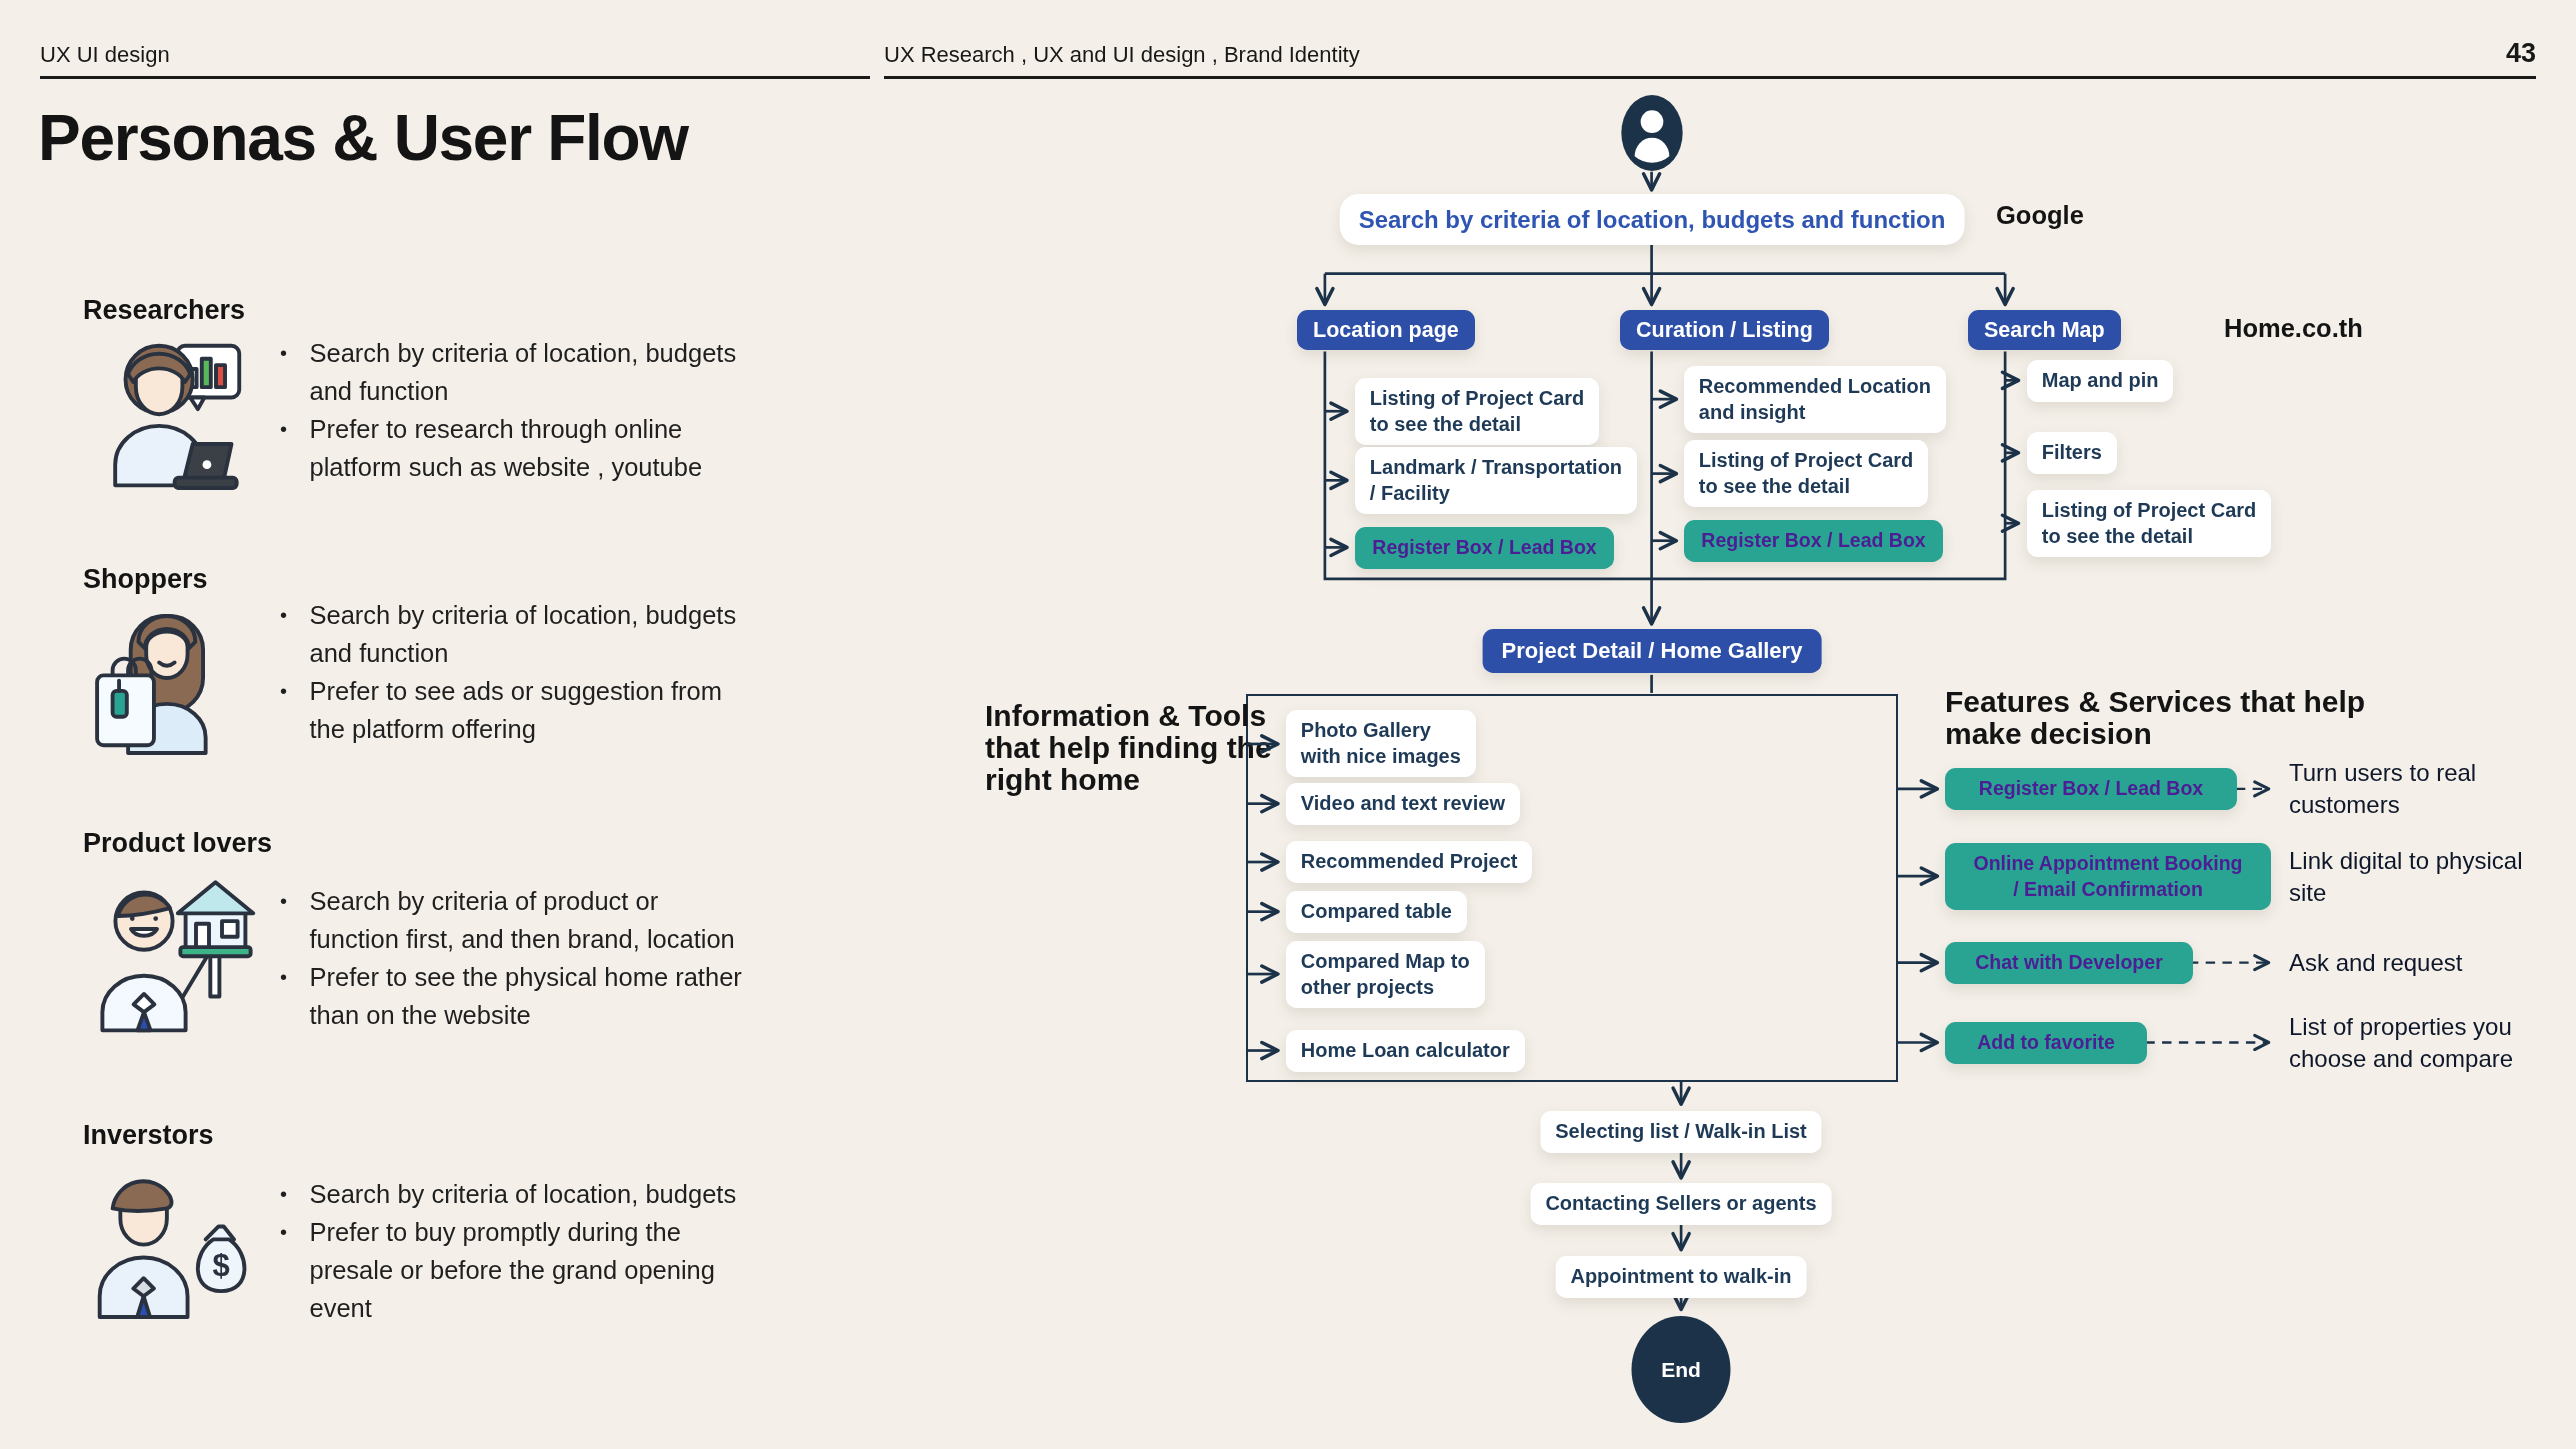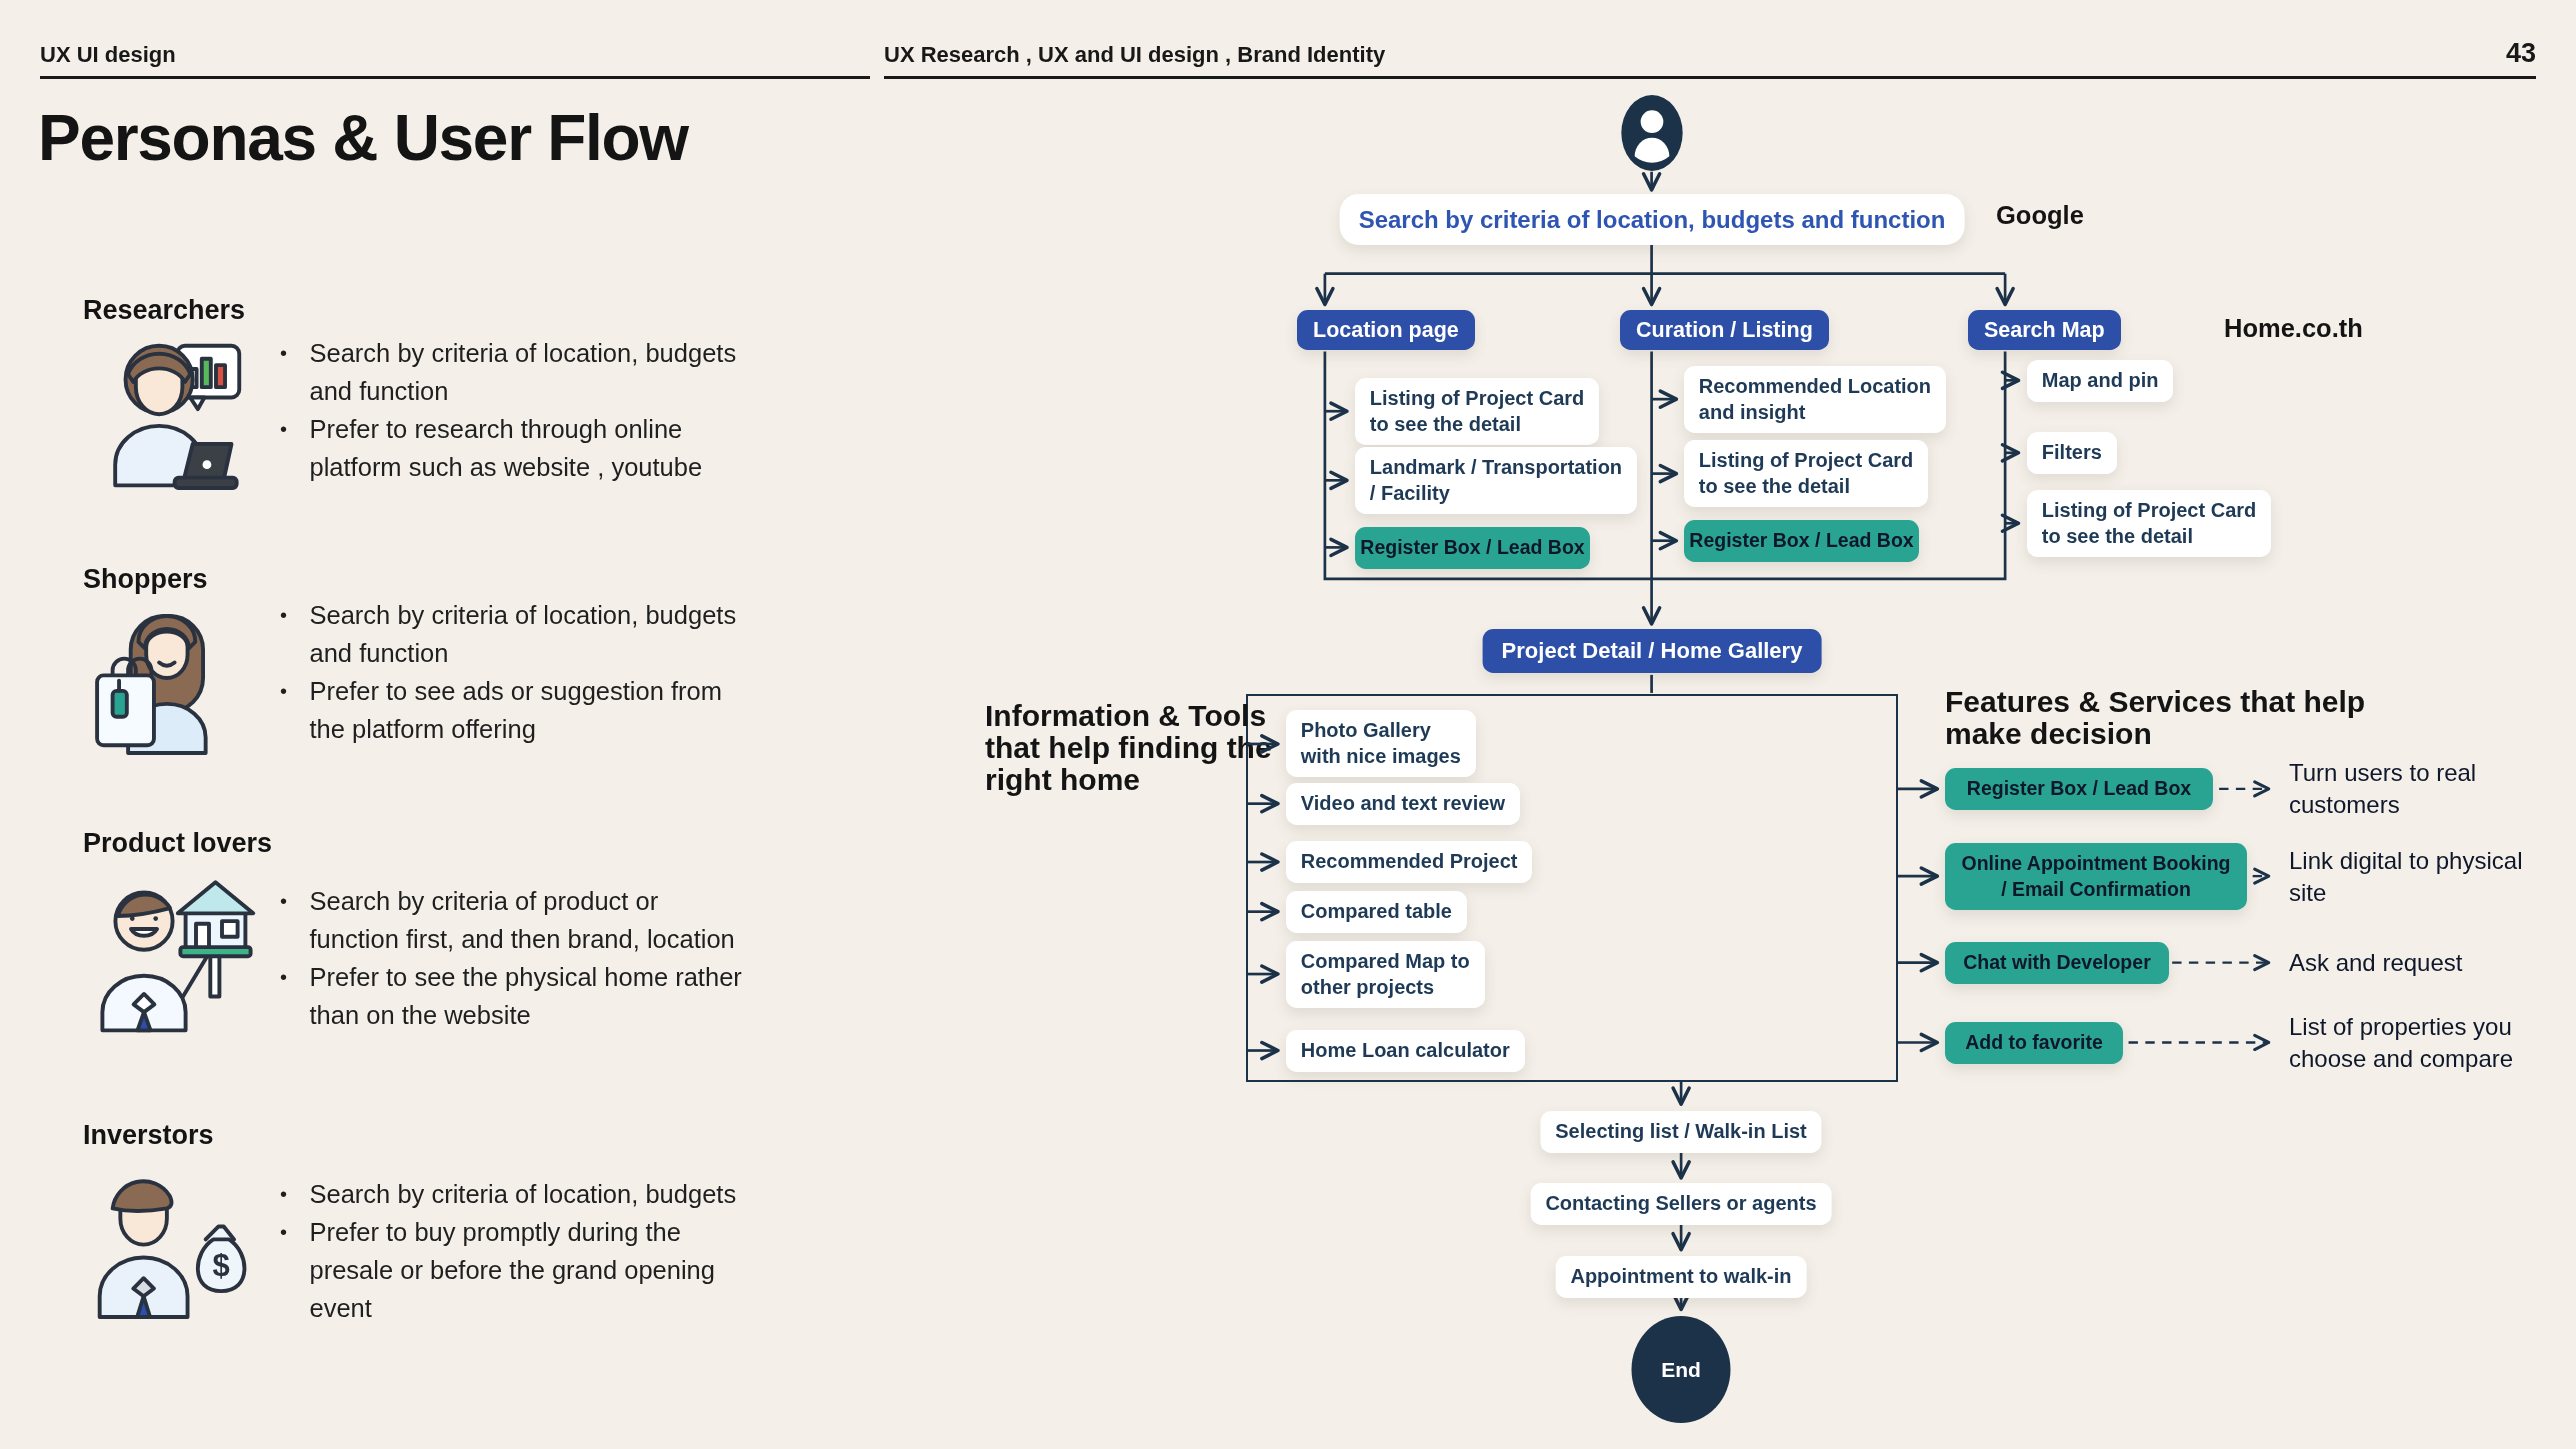--- a/index.html
+++ b/index.html
@@ -1,35 +1,35 @@
 <!DOCTYPE html>
 <html style="font-size:10.7px"><head>
 <meta charset="utf-8">
 <style>
   html,body{margin:0;padding:0;}
   body{width:2576px;height:1449px;overflow:hidden;background:#f4f0e9;
        font-family:"Liberation Sans","DejaVu Sans",sans-serif;color:#181818;}
   .abs{position:absolute;}
   .page{position:relative;width:2576px;height:1449px;}
-  .hdr-small{font-size:22px;font-weight:700;color:#181818;white-space:nowrap;}
+  .hdr-small{font-size:22px;font-weight:400;color:#181818;white-space:nowrap;}
   .hdr-num{font-size:27px;font-weight:700;}
   .rule{height:2.7px;background:#1a1a1a;}
   .title{font-size:64px;font-weight:700;letter-spacing:-1.3px;color:#141414;white-space:nowrap;}
   .pname{font-size:27px;font-weight:700;color:#141414;white-space:nowrap;}
   .plines{font-size:25.5px;line-height:38px;color:#1f1f1f;}
   .pline{display:flex;}
   .pline .dot{width:29.5px;flex:none;font-size:20px;}
   .overlay{position:absolute;left:0;top:0;z-index:1;}
   .node{position:absolute;z-index:2;border-radius:10.7px;box-shadow:0 5.4px 13.4px rgba(70,60,45,.12);}
   .bluebox{background:#2d4fa8;color:#fff;font-weight:700;font-size:21.5px;line-height:27px;
            padding:6.7px 16px;white-space:nowrap;}
   .whitebox{background:#fff;color:#1e3a56;font-weight:700;font-size:20px;line-height:25.5px;
             padding:8px 14.8px;white-space:nowrap;}
-  .tealbox{background:#2aa492;color:#0f172a;font-weight:700;font-size:19.5px;line-height:25.5px;
-           padding:8px 0;text-align:center;white-space:nowrap;}
+  .tealbox{background:#2aa492;color:#4c1d95;font-weight:700;font-size:19.5px;line-height:25.5px;
+           padding:8px 12px;text-align:center;white-space:nowrap;}
   .startbox{background:#fff;color:#2f55b3;font-weight:700;font-size:24px;line-height:29.5px;
             padding:10.7px 19px;border-radius:12px;white-space:nowrap;}
   .pdetail{background:#2d4fa8;color:#fff;font-weight:700;font-size:22px;line-height:28px;
            padding:8px 19px;white-space:nowrap;}
   .plat{font-size:25.5px;font-weight:700;color:#141414;white-space:nowrap;}
   .sechead{font-size:30px;font-weight:700;line-height:32px;color:#141414;white-space:nowrap;}
   .outcome{font-size:24px;font-weight:400;line-height:32px;color:#0f172a;white-space:nowrap;}
   .endnode{position:absolute;z-index:2;background:#1c3249;border-radius:50%;color:#fff;
            font-weight:700;font-size:21px;display:flex;align-items:center;justify-content:center;}
   .container-box{position:absolute;z-index:0;border:2.7px solid #1c3249;}

